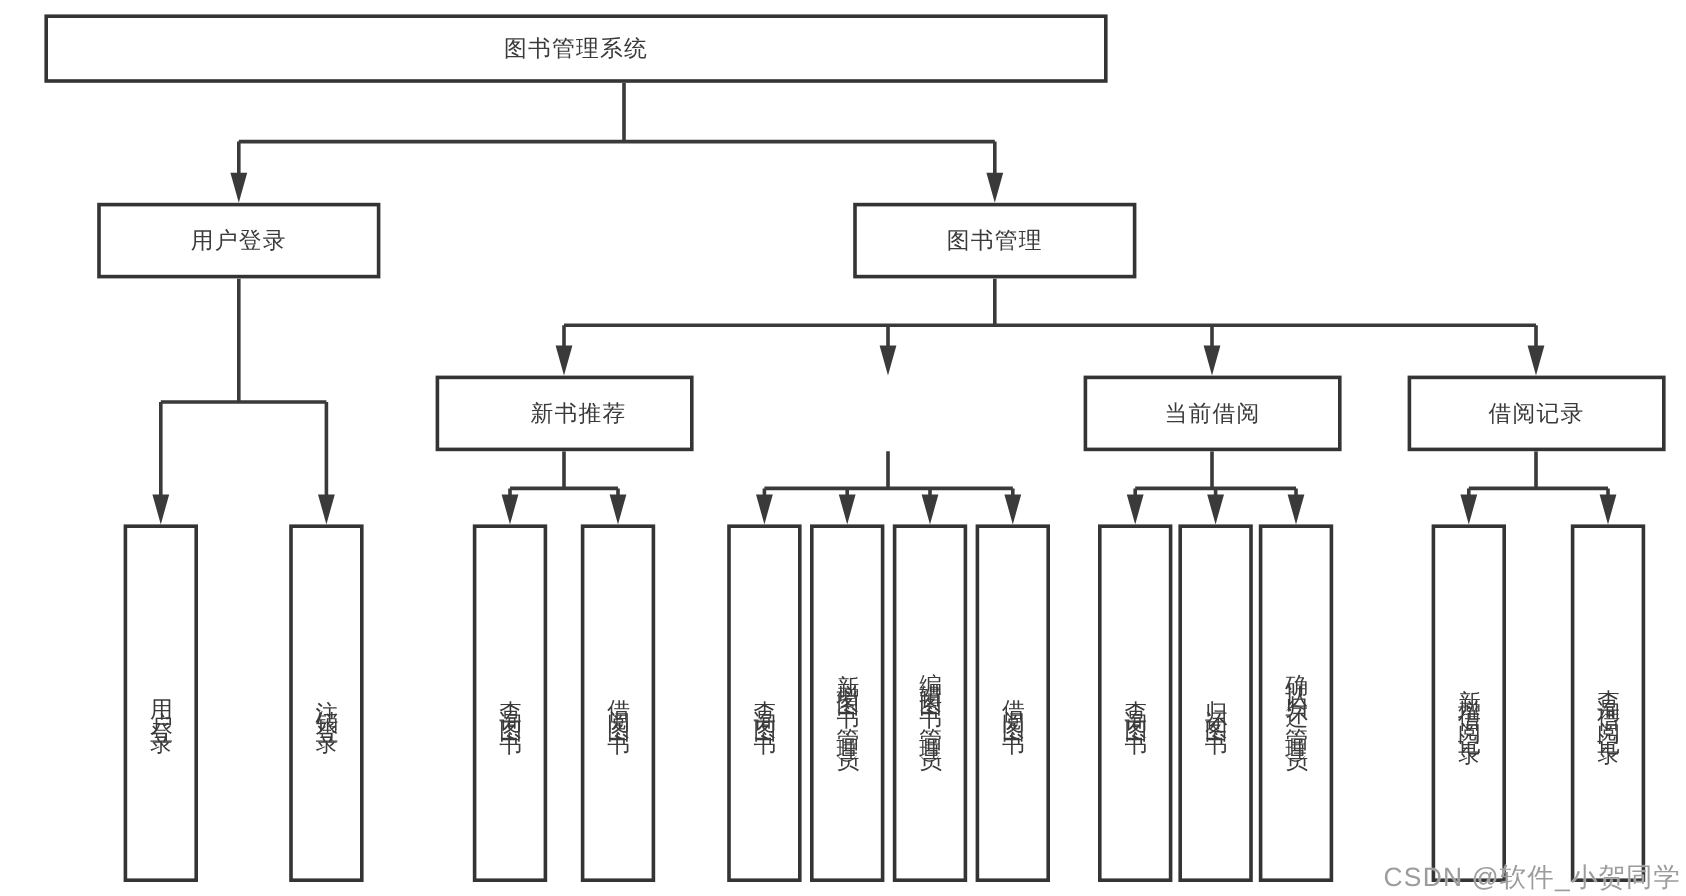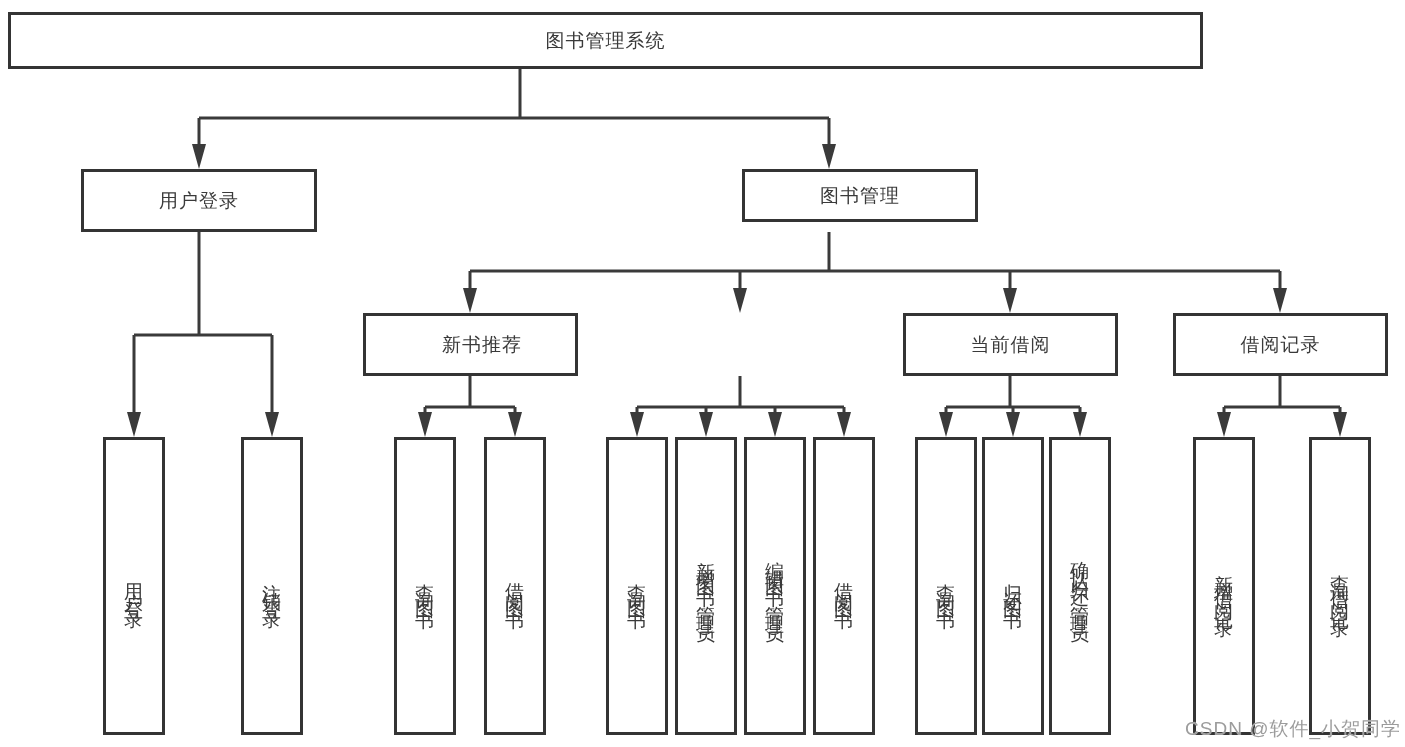--- a/index.html
+++ b/index.html
@@ -49,21 +49,21 @@
   .node.v span {
     writing-mode: vertical-rl;
     text-orientation: mixed;
     letter-spacing: 9px;
     line-height: 1;
   }
   .watermark {
     position: absolute;
     top: 716px;
     right: 4px;
-    font-size: 19px;
+    font-size: 22px;
     color: #9c9c9c;
     letter-spacing: 1px;
     text-shadow: 0 0 1px #ffffff;
     z-index: 5;
   }
 </style>
 </head>
 <body>
 
 <div class="canvas">
@@ -80,28 +80,28 @@
     <path class="arrow" d="
       M192 144 L206 144 L199 169 Z  M822 144 L836 144 L829 169 Z
       M463 288 L477 288 L470 313 Z  M733 288 L747 288 L740 313 Z  M1003 288 L1017 288 L1010 313 Z  M1273 288 L1287 288 L1280 313 Z
       M127 412 L141 412 L134 437 Z  M265 412 L279 412 L272 437 Z
       M418 412 L432 412 L425 437 Z  M508 412 L522 412 L515 437 Z
       M630 412 L644 412 L637 437 Z  M699 412 L713 412 L706 437 Z  M768 412 L782 412 L775 437 Z  M837 412 L851 412 L844 437 Z
       M939 412 L953 412 L946 437 Z  M1006 412 L1020 412 L1013 437 Z  M1073 412 L1087 412 L1080 437 Z
       M1217 412 L1231 412 L1224 437 Z  M1333 412 L1347 412 L1340 437 Z"></path>
   </svg>
 
-  <div class="node h" style="left:8px; top:12px; width:1195px; height:57px;font-family:Liberation Mono, monospace;">
+  <div class="node h" style="left:37px; top:12px; width:886px; height:57px;font-family:Liberation Mono, monospace;">
     <span>图书管理系统</span>
   </div>
 
   <div class="node h" style="left:81px; top:169px; width:236px; height:63px;">
     <span>用户登录</span>
   </div>
-  <div class="node h" style="left:742px; top:169px; width:236px; height:53px;">
+  <div class="node h" style="left:711px; top:169px; width:236px; height:63px;">
     <span>图书管理</span>
   </div>
 
   <div class="node h" style="left:363px; top:313px; width:215px; height:63px;padding-left:23px;">
     <span>新书推荐</span>
   </div>
   <div class="node h" style="left:1173px; top:313px; width:215px; height:63px;">
     <span>借阅记录</span>
   </div>
   <div class="node h" style="left:903px; top:313px; width:215px; height:63px;">

